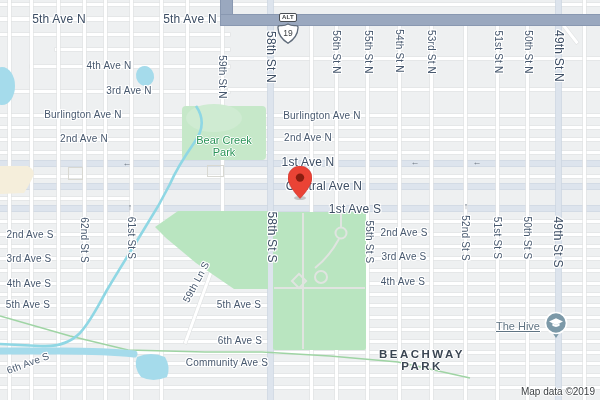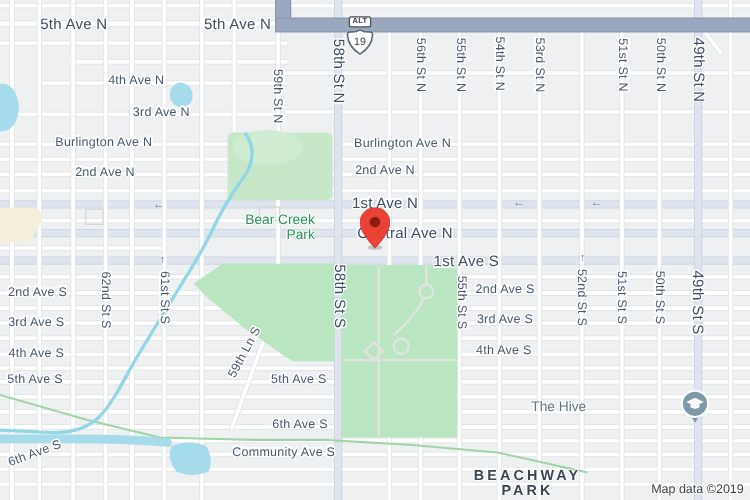--- a/index.html
+++ b/index.html
@@ -28,34 +28,34 @@
     text-shadow:1px 0 0 #fff,-1px 0 0 #fff,0 1px 0 #fff,0 -1px 0 #fff,
                 1px 1px 0 #fff,-1px -1px 0 #fff,1px -1px 0 #fff,-1px 1px 0 #fff;
     pointer-events:none;
   }
   .lbl.lg{font-size:12px;color:#3d4e64;}
   .lbl.vert{writing-mode:vertical-rl;text-orientation:sideways;}
   .arrow{position:absolute;color:#64707e;font-size:9px;font-weight:700;pointer-events:none;
     text-shadow:0 0 1px #fff;}
   
   .park-lbl{
-    position:absolute;text-align:right;color:#2a9457;font-size:11px;font-weight:400;
+    position:absolute;text-align:center;color:#2a9457;font-size:11px;font-weight:400;
     line-height:12px;white-space:nowrap;
     text-shadow:1px 0 0 #fff,-1px 0 0 #fff,0 1px 0 #fff,0 -1px 0 #fff;
-    margin-top:36px;
   }
   .hood-lbl{
     position:absolute;text-align:center;color:#3a4552;font-size:11.5px;font-weight:600;
     letter-spacing:2.5px;line-height:12px;white-space:nowrap;
     text-shadow:1px 0 0 #fff,-1px 0 0 #fff,0 1px 0 #fff,0 -1px 0 #fff;
   }
   .poi{position:absolute;display:flex;align-items:center;gap:3px;cursor:pointer;}
   .poi-text{
-    text-align:left;color:#5f7382;font-size:11px;line-height:12.5px;white-space:nowrap;
+    text-align:right;color:#5f7382;font-size:11px;line-height:12.5px;white-space:nowrap;
     text-shadow:1px 0 0 #fff,-1px 0 0 #fff,0 1px 0 #fff,0 -1px 0 #fff;
+    text-decoration:underline;
   }
   
   .shield-wrap{position:absolute;left:274px;top:5px;width:28px;text-align:center;}
   .alt-banner{
     display:inline-block;background:#fff;border:1px solid #4a4f55;border-radius:2px;
     color:#3c4043;font-size:6px;font-weight:700;line-height:7px;padding:0 2px;letter-spacing:.3px;
   }
   .us-shield{position:relative;margin-top:0px;}
   .us-shield .num{
     position:absolute;left:0;top:5px;width:100%;text-align:center;
@@ -186,21 +186,21 @@
       <div class="lbl lg" style="left: 59px; top: 19px; transform: translate(-50%, -50%);">5th Ave N</div>
       <div class="lbl lg" style="left: 190px; top: 19px; transform: translate(-50%, -50%);">5th Ave N</div>
       <div class="lbl md" style="left: 109px; top: 65px; transform: translate(-50%, -50%);">4th Ave N</div>
       <div class="lbl md" style="left: 129px; top: 90px; transform: translate(-50%, -50%);">3rd Ave N</div>
       <div class="lbl md" style="left: 83px; top: 114px; transform: translate(-50%, -50%);">Burlington Ave N</div>
       <div class="lbl md" style="left: 322px; top: 115px; transform: translate(-50%, -50%);">Burlington Ave N</div>
       <div class="lbl md" style="left: 84px; top: 138px; transform: translate(-50%, -50%);">2nd Ave N</div>
       <div class="lbl md" style="left: 308px; top: 137px; transform: translate(-50%, -50%);">2nd Ave N</div>
       <div class="lbl lg" style="left: 308px; top: 162px; transform: translate(-50%, -50%);">1st Ave N</div>
       <div class="lbl lg" style="left: 324px; top: 186px; transform: translate(-50%, -50%);">Central Ave N</div>
-      <div class="lbl lg" style="left: 373px; top: 209px; transform: translate(-50%, -50%);">1st Ave S</div>
+      <div class="lbl lg" style="left: 355px; top: 209px; transform: translate(-50%, -50%);">1st Ave S</div>
       <div class="lbl md" style="left: 30px; top: 234px; transform: translate(-50%, -50%);">2nd Ave S</div>
       <div class="lbl md" style="left: 404px; top: 232px; transform: translate(-50%, -50%);">2nd Ave S</div>
       <div class="lbl md" style="left: 29px; top: 258px; transform: translate(-50%, -50%);">3rd Ave S</div>
       <div class="lbl md" style="left: 404px; top: 256px; transform: translate(-50%, -50%);">3rd Ave S</div>
       <div class="lbl md" style="left: 29px; top: 283px; transform: translate(-50%, -50%);">4th Ave S</div>
       <div class="lbl md" style="left: 403px; top: 281px; transform: translate(-50%, -50%);">4th Ave S</div>
       <div class="lbl md" style="left: 28px; top: 304px; transform: translate(-50%, -50%);">5th Ave S</div>
       <div class="lbl md" style="left: 239px; top: 304px; transform: translate(-50%, -50%);">5th Ave S</div>
       <div class="lbl md" style="left: 240px; top: 340px; transform: translate(-50%, -50%);">6th Ave S</div>
       <div class="lbl md" style="left: 227px; top: 362px; transform: translate(-50%, -50%);">Community Ave S</div>
@@ -227,21 +227,21 @@
       <span class="arrow" style="left: 415px; top: 162px; transform: translate(-50%, -50%);">←</span>
       <span class="arrow" style="left: 477px; top: 162px; transform: translate(-50%, -50%);">←</span>
       <span class="arrow" style="left: 130px; top: 207px; transform: translate(-50%, -50%);">↑</span>
       <span class="arrow" style="left: 466px; top: 206px; transform: translate(-50%, -50%);">↑</span>
     </div>
 
   <div class="park-lbl" style="left:224px;top:134px;transform:translate(-50%,0);">
     <div>Bear Creek</div>
     <div>Park</div>
   </div>
-  <div class="hood-lbl" style="left:422px;top:375px;transform:translate(-50%,0);">
+  <div class="hood-lbl" style="left:422px;top:348px;transform:translate(-50%,0);">
     <div>BEACHWAY</div>
     <div>PARK</div>
   </div>
 
   <div class="poi" style="left:425px;top:311px;">
     <div class="poi-text" style="width:115px;">
       <div>The Hive</div>
     </div>
     <svg width="26" height="30" viewBox="0 0 26 30">
       <path d="M13,27 L9,21 L17,21 Z" fill="#7c99a8"></path>

